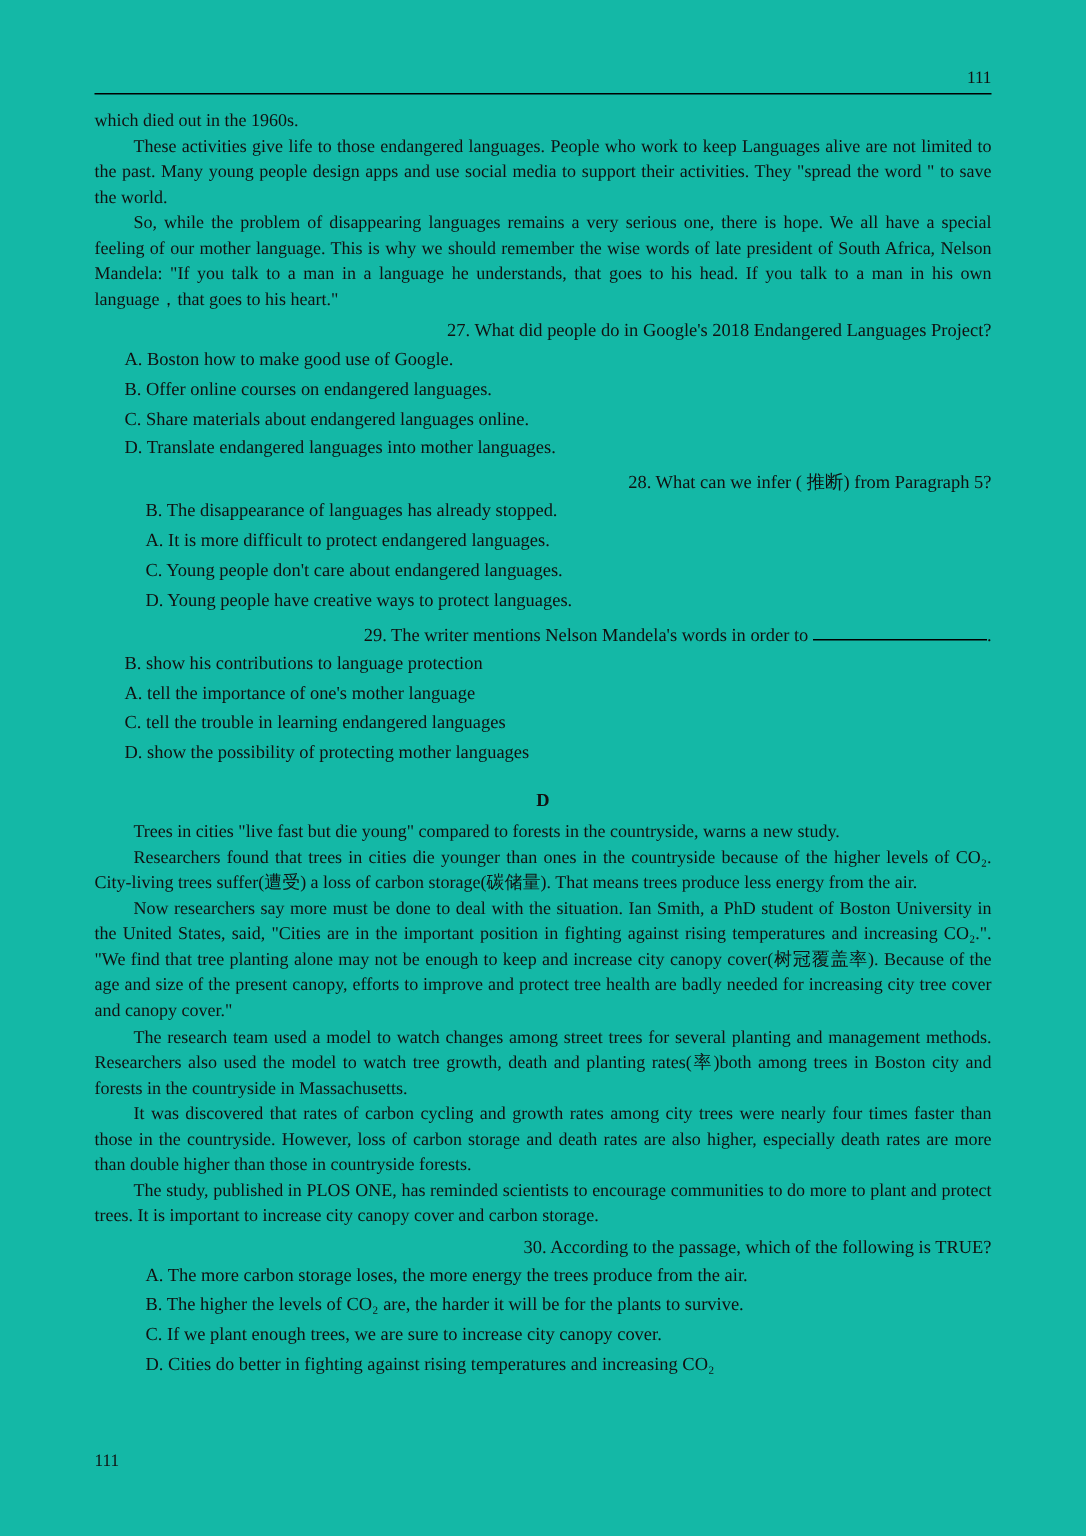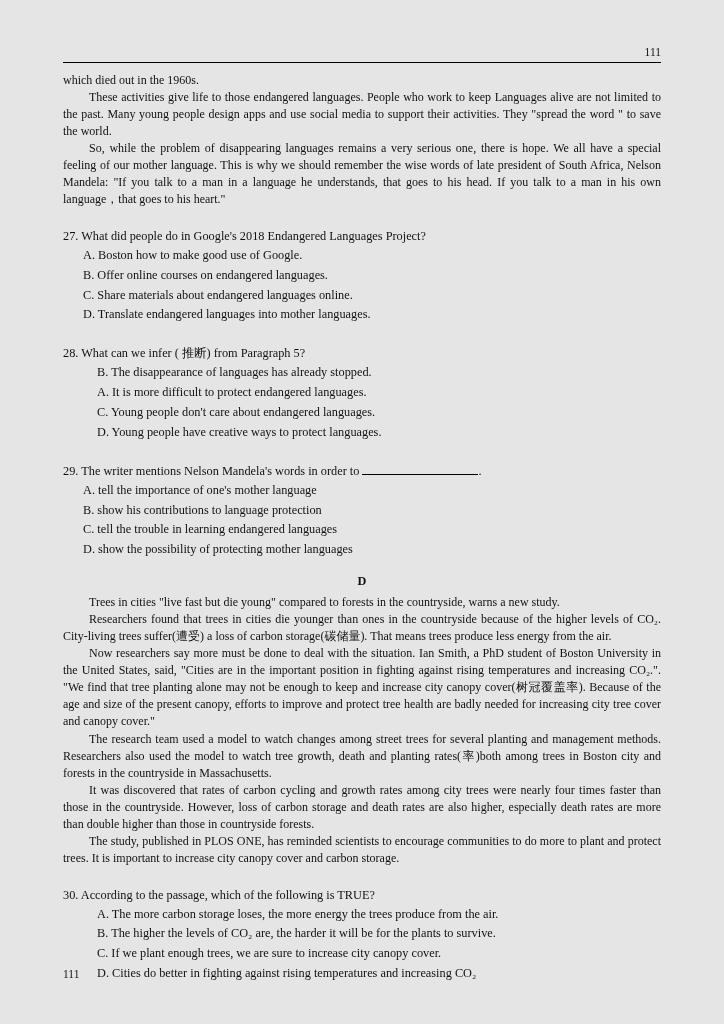--- a/index.html
+++ b/index.html
@@ -3,21 +3,21 @@
 <meta charset="utf-8">
 <style>
   html, body {
     margin: 0;
     padding: 0;
     background: #8a8a8a;
   }
   .page {
     width: 724px;
     height: 1024px;
-    background: #e5e5e5;
+    background: #14b8a6;
     position: relative;
     margin: 0 auto;
     box-sizing: border-box;
     font-family: "Liberation Serif", serif;
     color: #111111;
     overflow: hidden;
   }
   .content {
     position: absolute;
     left: 63px;
@@ -40,23 +40,24 @@
   p {
     margin: 0;
     font-size: 12px;
     line-height: 1.42;
     text-align: justify;
   }
   p.indent {
     text-indent: 26px;
   }
   .q {
-    margin-top: 20px;
+    margin-top: 4px;
     font-size: 12.3px;
     line-height: 1.45;
+    text-align: right;
   }
   .opt {
     font-size: 12.3px;
     line-height: 1.62;
     padding-left: 20px;
   }
   .opt.deep {
     padding-left: 34px;
   }
   .section-letter {
@@ -104,22 +105,22 @@
     <div class="q">28. What can we infer ( 推断) from Paragraph 5?</div>
     <div class="opt deep">B. The disappearance of languages has already stopped.</div>
     <div class="opt deep">A. It is more difficult to protect endangered languages.</div>
     <div class="opt deep">C. Young people don't care about endangered languages.</div>
     <div class="opt deep">D. Young people have creative ways to protect languages.</div>
 
     <div class="q">
       <span>29. The writer mentions Nelson Mandela's words in order to</span>
       <span class="blank-line"></span><span>.</span>
     </div>
+    <div class="opt">B. show his contributions to language protection</div>
     <div class="opt">A. tell the importance of one's mother language</div>
-    <div class="opt">B. show his contributions to language protection</div>
     <div class="opt">C. tell the trouble in learning endangered languages</div>
     <div class="opt">D. show the possibility of protecting mother languages</div>
 
     <div class="section-letter">D</div>
     <p class="indent">Trees in cities "live fast but die young" compared to forests in the countryside, warns a new study.</p>
     <p class="indent">Researchers found that trees in cities die younger than ones in the countryside because of the higher levels of CO₂. City-living trees suffer(遭受) a loss of carbon storage(碳储量). That means trees produce less energy from the air.</p>
     <p class="indent">Now researchers say more must be done to deal with the situation. Ian Smith, a PhD student of Boston University in the United States, said, "Cities are in the important position in fighting against rising temperatures and increasing CO₂.". "We find that tree planting alone may not be enough to keep and increase city canopy cover(树冠覆盖率). Because of the age and size of the present canopy, efforts to improve and protect tree health are badly needed for increasing city tree cover and canopy cover."</p>
     <p class="indent">The research team used a model to watch changes among street trees for several planting and management methods. Researchers also used the model to watch tree growth, death and planting rates(率)both among trees in Boston city and forests in the countryside in Massachusetts.</p>
     <p class="indent">It was discovered that rates of carbon cycling and growth rates among city trees were nearly four times faster than those in the countryside. However, loss of carbon storage and death rates are also higher, especially death rates are more than double higher than those in countryside forests.</p>
     <p class="indent">The study, published in PLOS ONE, has reminded scientists to encourage communities to do more to plant and protect trees. It is important to increase city canopy cover and carbon storage.</p>

